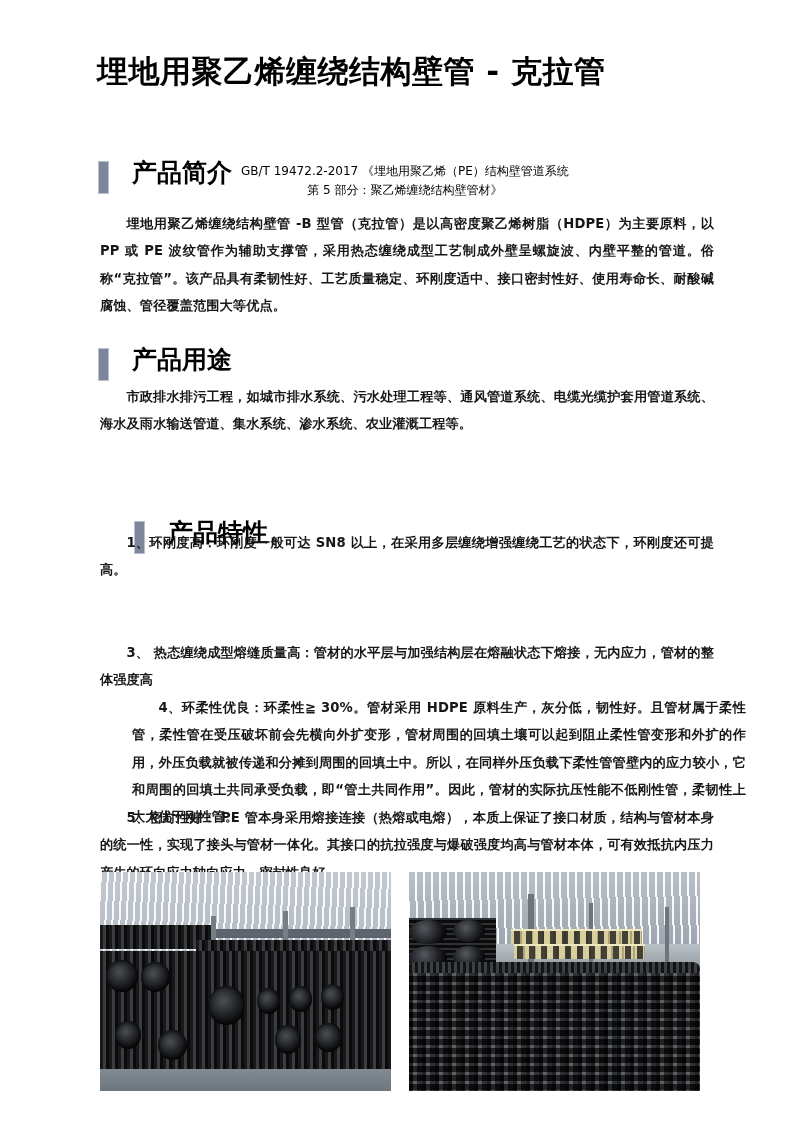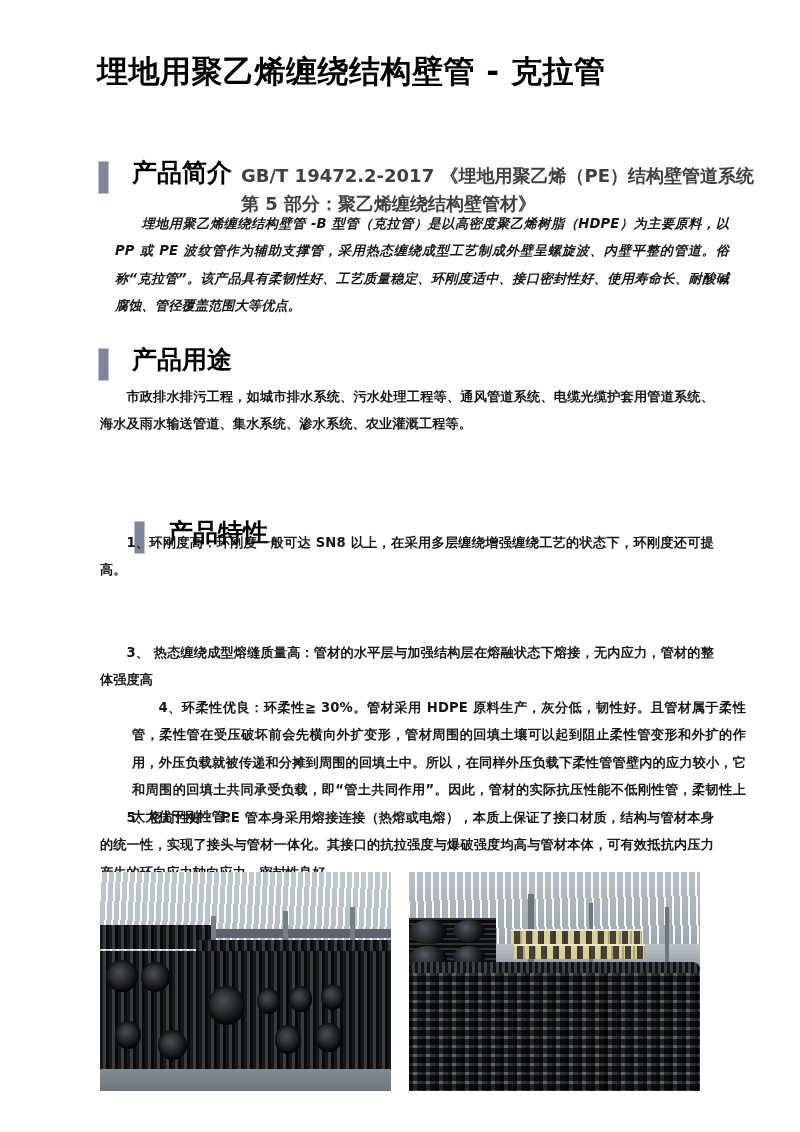--- a/index.html
+++ b/index.html
@@ -33,20 +33,21 @@
     color: #000000;
     white-space: nowrap;
     line-height: 1.25;
   }
 
   
   .section-head {
     position: absolute;
     display: flex;
     align-items: flex-start;
+    text-align: center;
   }
   .sec-bar {
     width: 11px;
     height: 33px;
     background: #7e869c;
     border: 1px solid #b9c0d0;
     box-sizing: border-box;
     flex: 0 0 auto;
     margin-top: 3px;
   }
@@ -54,23 +55,23 @@
     font-size: 25px;
     font-weight: bold;
     color: #000000;
     margin-left: 23px;
     line-height: 1.2;
     white-space: nowrap;
     flex: 0 0 auto;
   }
   .sec-standard {
     margin-left: 9px;
-    font-size: 18px;
-    font-weight: bold;
-    color: #404040;
+    font-size: 12px;
+    font-weight: normal;
+    color: #000000;
     line-height: 1.55;
     padding-top: 4px;
     white-space: nowrap;
   }
   .sec-standard span { display: block; }
 
   
   .para {
     position: absolute;
     font-size: 13.2px;
@@ -221,21 +222,21 @@
 
   <div class="section-head" style="left:98px; top:158px;">
     <div class="sec-bar"></div>
     <div class="sec-title">产品简介</div>
     <div class="sec-standard">
       <span>GB/T 19472.2-2017 《埋地用聚乙烯（PE）结构壁管道系统</span>
       <span>第 5 部分：聚乙烯缠绕结构壁管材》</span>
     </div>
   </div>
 
-  <div class="para indent" style="left:115px; top:210px; width:614px;font-style:italic;">埋地用聚乙烯缠绕结构壁管 -B 型管（克拉管）是以高密度聚乙烯树脂（HDPE）为主要原料，以 PP 或 PE 波纹管作为辅助支撑管，采用热态缠绕成型工艺制成外壁呈螺旋波、内壁平整的管道。俗称“克拉管”。该产品具有柔韧性好、工艺质量稳定、环刚度适中、接口密封性好、使用寿命长、耐酸碱腐蚀、管径覆盖范围大等优点。</div>
+  <div class="para indent" style="left:100px; top:210px; width:614px;">埋地用聚乙烯缠绕结构壁管 -B 型管（克拉管）是以高密度聚乙烯树脂（HDPE）为主要原料，以 PP 或 PE 波纹管作为辅助支撑管，采用热态缠绕成型工艺制成外壁呈螺旋波、内壁平整的管道。俗称“克拉管”。该产品具有柔韧性好、工艺质量稳定、环刚度适中、接口密封性好、使用寿命长、耐酸碱腐蚀、管径覆盖范围大等优点。</div>
 
   <div class="section-head" style="left:98px; top:345px;">
     <div class="sec-bar"></div>
     <div class="sec-title">产品用途</div>
   </div>
 
   <div class="para indent" style="left:100px; top:383px; width:614px;">市政排水排污工程，如城市排水系统、污水处理工程等、通风管道系统、电缆光缆护套用管道系统、海水及雨水输送管道、集水系统、渗水系统、农业灌溉工程等。</div>
 
   <div class="section-head" style="left:98px; top:518px;margin-left:36px;">
     <div class="sec-bar"></div>

